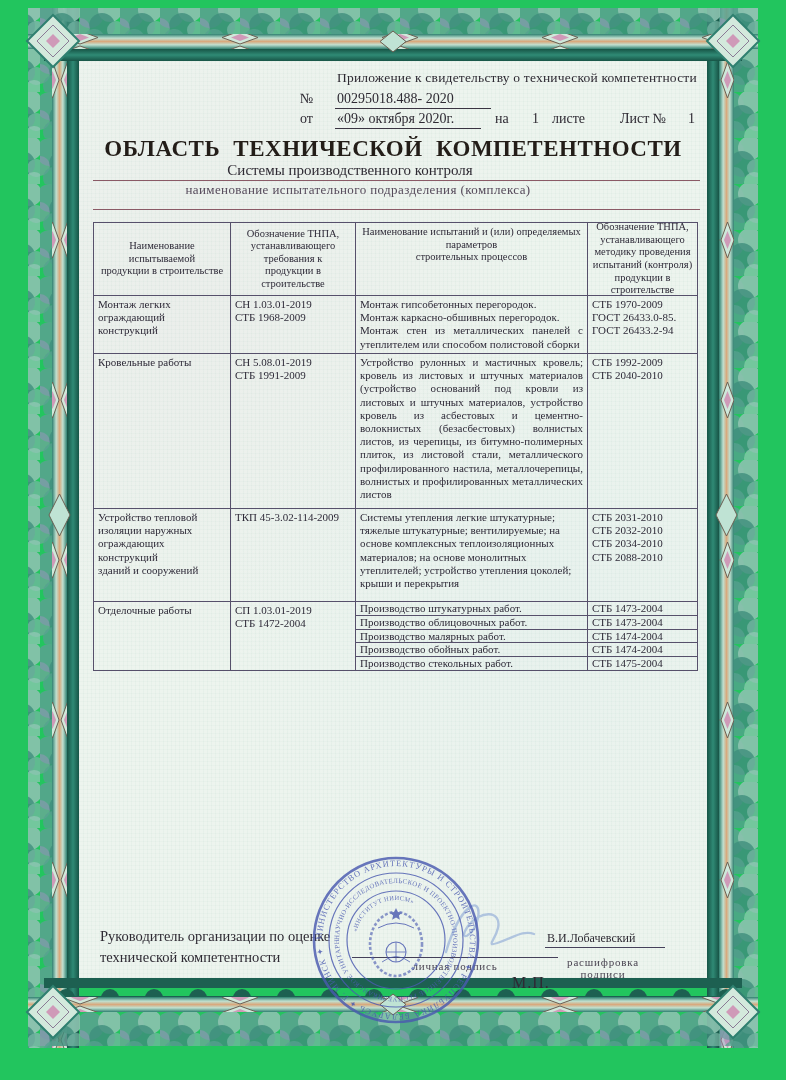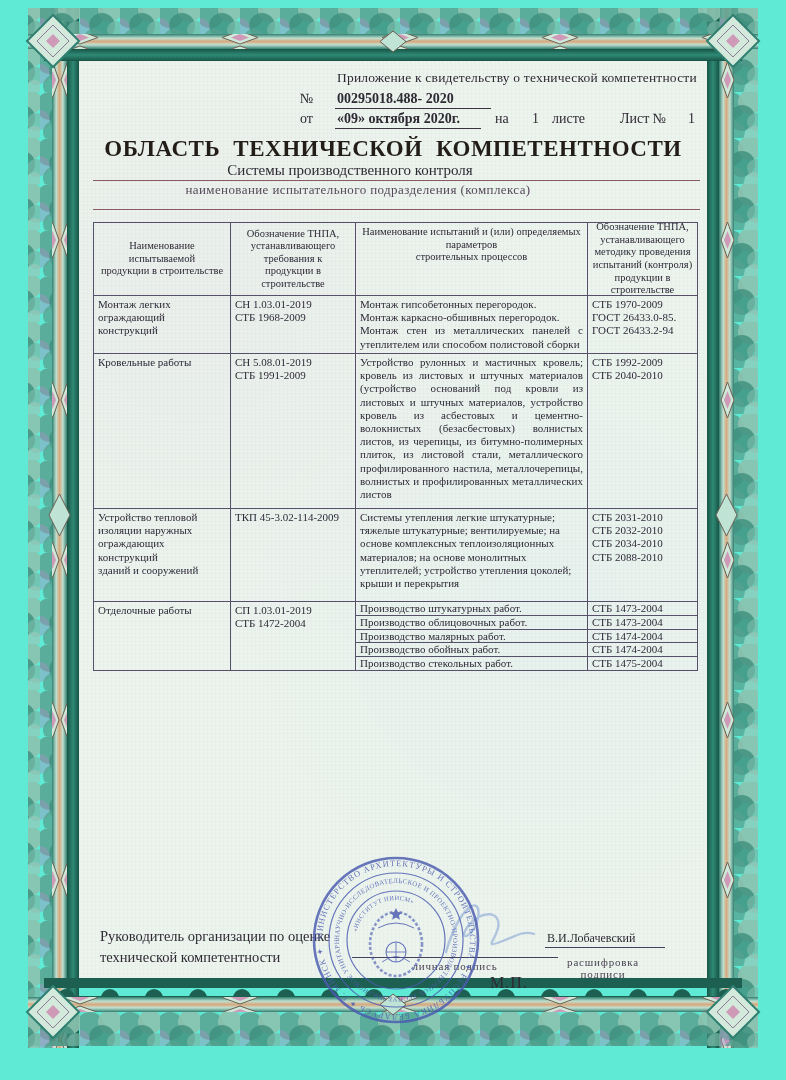--- a/index.html
+++ b/index.html
@@ -1,30 +1,30 @@
 <!DOCTYPE html>
 <html><head>
 <meta charset="utf-8">
 <style>
   html,body{margin:0;padding:0;background:#ffffff;}
-  .page{position:relative;width:786px;height:1080px;background:#5eead4;overflow:hidden;
+  .page{position:relative;width:786px;height:1080px;background:#22c55e;overflow:hidden;
         font-family:"Liberation Serif","DejaVu Serif",serif;color:#2e2a33;}
   .abs{position:absolute;}
   svg.frame{position:absolute;left:0;top:0;z-index:0;}
   .paper{position:absolute;left:79px;top:61px;width:628px;height:917px;z-index:1;
     background-color:#edf4ee;
     background-image:
       radial-gradient(circle at 18% 28%, rgba(214,170,200,0.08), transparent 42%),
       radial-gradient(circle at 75% 60%, rgba(170,210,230,0.08), transparent 45%),
       repeating-linear-gradient(90deg, rgba(140,190,170,0.07) 0 1px, transparent 1px 4px),
       repeating-linear-gradient(0deg, rgba(140,190,170,0.05) 0 1px, transparent 1px 4px);}
   .z{z-index:2;}
   .annex{font-size:13.5px;letter-spacing:0.2px;}
   .lbl{font-size:14px;}
-  .val{font-size:14px;font-weight:bold;border-bottom:1.2px solid #3a3442;padding:0 4px 1px 2px;display:inline-block;}
+  .val{font-size:14px;font-weight:normal;border-bottom:1.2px solid #3a3442;padding:0 4px 1px 2px;display:inline-block;}
   .title{font-size:23px;font-weight:bold;letter-spacing:0.5px;word-spacing:7px;color:#231d18;text-align:center;}
   .subtitle{font-size:15px;text-align:center;}
   .rule{height:1px;background:#8a5a66;}
   .tiny{font-size:13px;color:#55495a;letter-spacing:0.4px;text-align:center;}
   .org{font-size:15px;text-align:center;}
 
   .ctable{position:absolute;left:93px;top:222px;z-index:2;display:grid;
     grid-template-columns:137px 125px 232px 110px;
     grid-template-rows:73px 58px 155px 93px 69px;
     border-top:1px solid #56506b;border-left:1px solid #56506b;
@@ -232,21 +232,21 @@
       <div>СТБ 1475-2004</div>
     </div>
   </div>
 
   <div class="abs role" style="left:100px;top:926px;">Руководитель организации по оценке</div>
   <div class="abs role" style="left:100px;top:947px;">технической компетентности</div>
   <div class="abs sigline" style="left:352px;top:957px;width:206px;"></div>
   <div class="abs cap" style="left:372px;top:960px;width:166px;">личная  подпись</div>
   <div class="abs name" style="left:545px;top:931px;min-width:112px;">В.И.Лобачевский</div>
   <div class="abs cap" style="left:547px;top:956px;width:112px;">расшифровка  подписи</div>
-  <div class="abs mp" style="left:490px;top:974px;text-align:right;">М.П.</div>
+  <div class="abs mp" style="left:512px;top:974px;text-align:right;">М.П.</div>
 
   <svg class="scribble" width="120" height="78" viewBox="0 0 120 78">
     <path d="M8 62 C 22 14, 44 4, 40 28 C 37 46, 18 54, 30 36 C 42 20, 64 20, 60 38 C 57 51, 46 58, 62 52 C 76 47, 86 40, 96 44" fill="none" stroke="#8aa6d6" stroke-width="2.4" stroke-linecap="round"></path>
   </svg>
 
   <svg class="stamp" width="168" height="168" viewBox="0 0 168 168">
     <defs>
       <path id="arcO" d="M 10 84 A 74 74 0 1 1 158 84 A 74 74 0 1 1 10 84" fill="none"></path>
       <path id="arcI" d="M 27 84 A 57 57 0 1 1 141 84 A 57 57 0 1 1 27 84" fill="none"></path>
       <path id="arcC" d="M 44 84 A 40 40 0 1 1 124 84 A 40 40 0 1 1 44 84" fill="none"></path>

